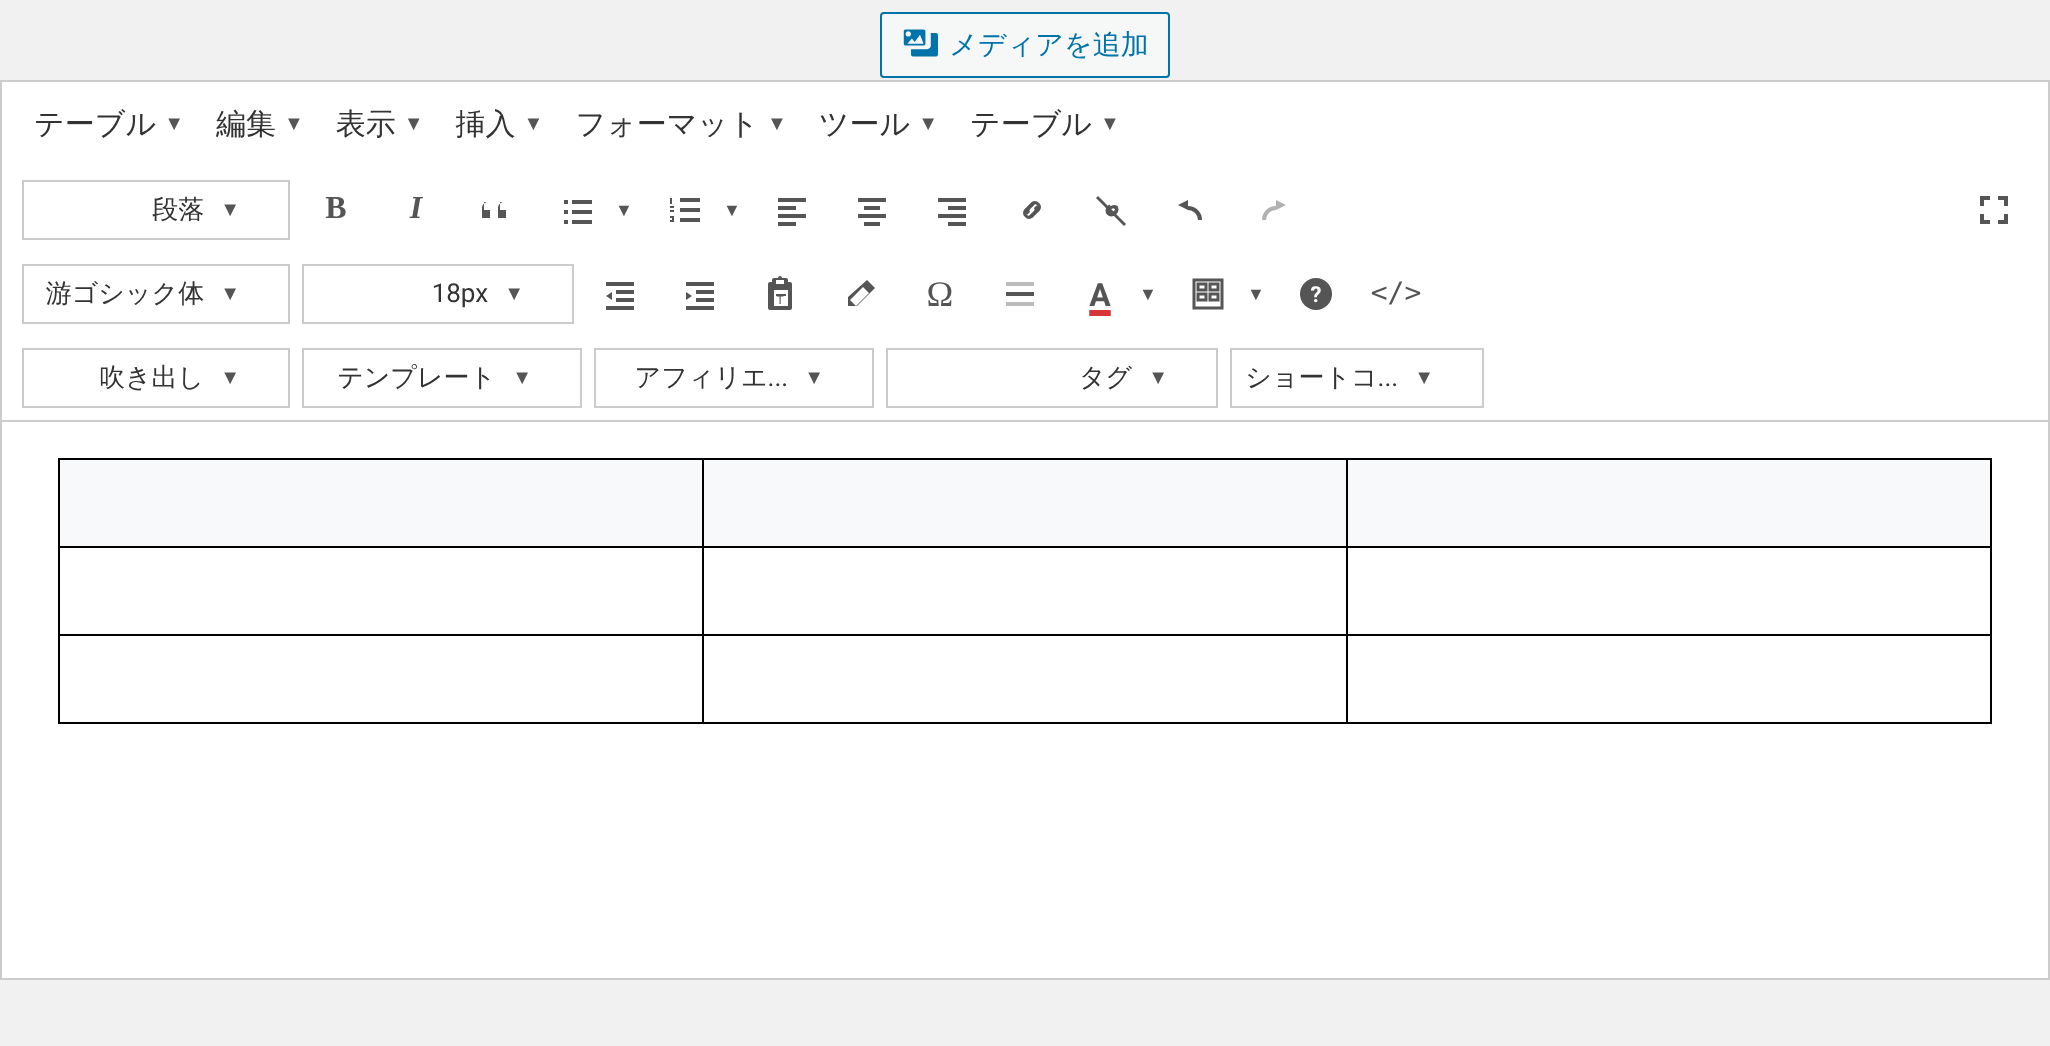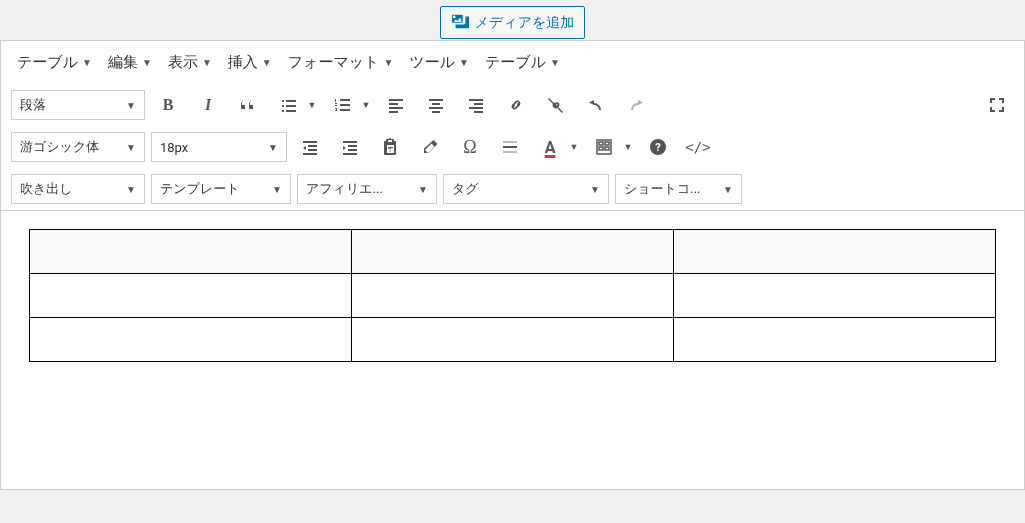--- a/index.html
+++ b/index.html
@@ -88,25 +88,25 @@
     .toolbar {
       display: flex;
       align-items: center;
       gap: 6px;
       padding: 6px 10px;
       flex-wrap: nowrap;
     }
     .tb-select {
       display: inline-flex;
       align-items: center;
-      justify-content: space-between;
+      justify-content: flex-end;
       border: 1px solid #ccc;
       background: #fff;
       height: 30px;
-      padding: 0 8px;
+      padding: 0 24px;
       font-size: 13px;
       color: #333;
       cursor: pointer;
       min-width: 0;
       white-space: nowrap;
     }
     .tb-select .caret { font-size: 10px; color: #555; margin-left: 8px; }
     .tb-btn {
       width: 34px;
       height: 30px;

